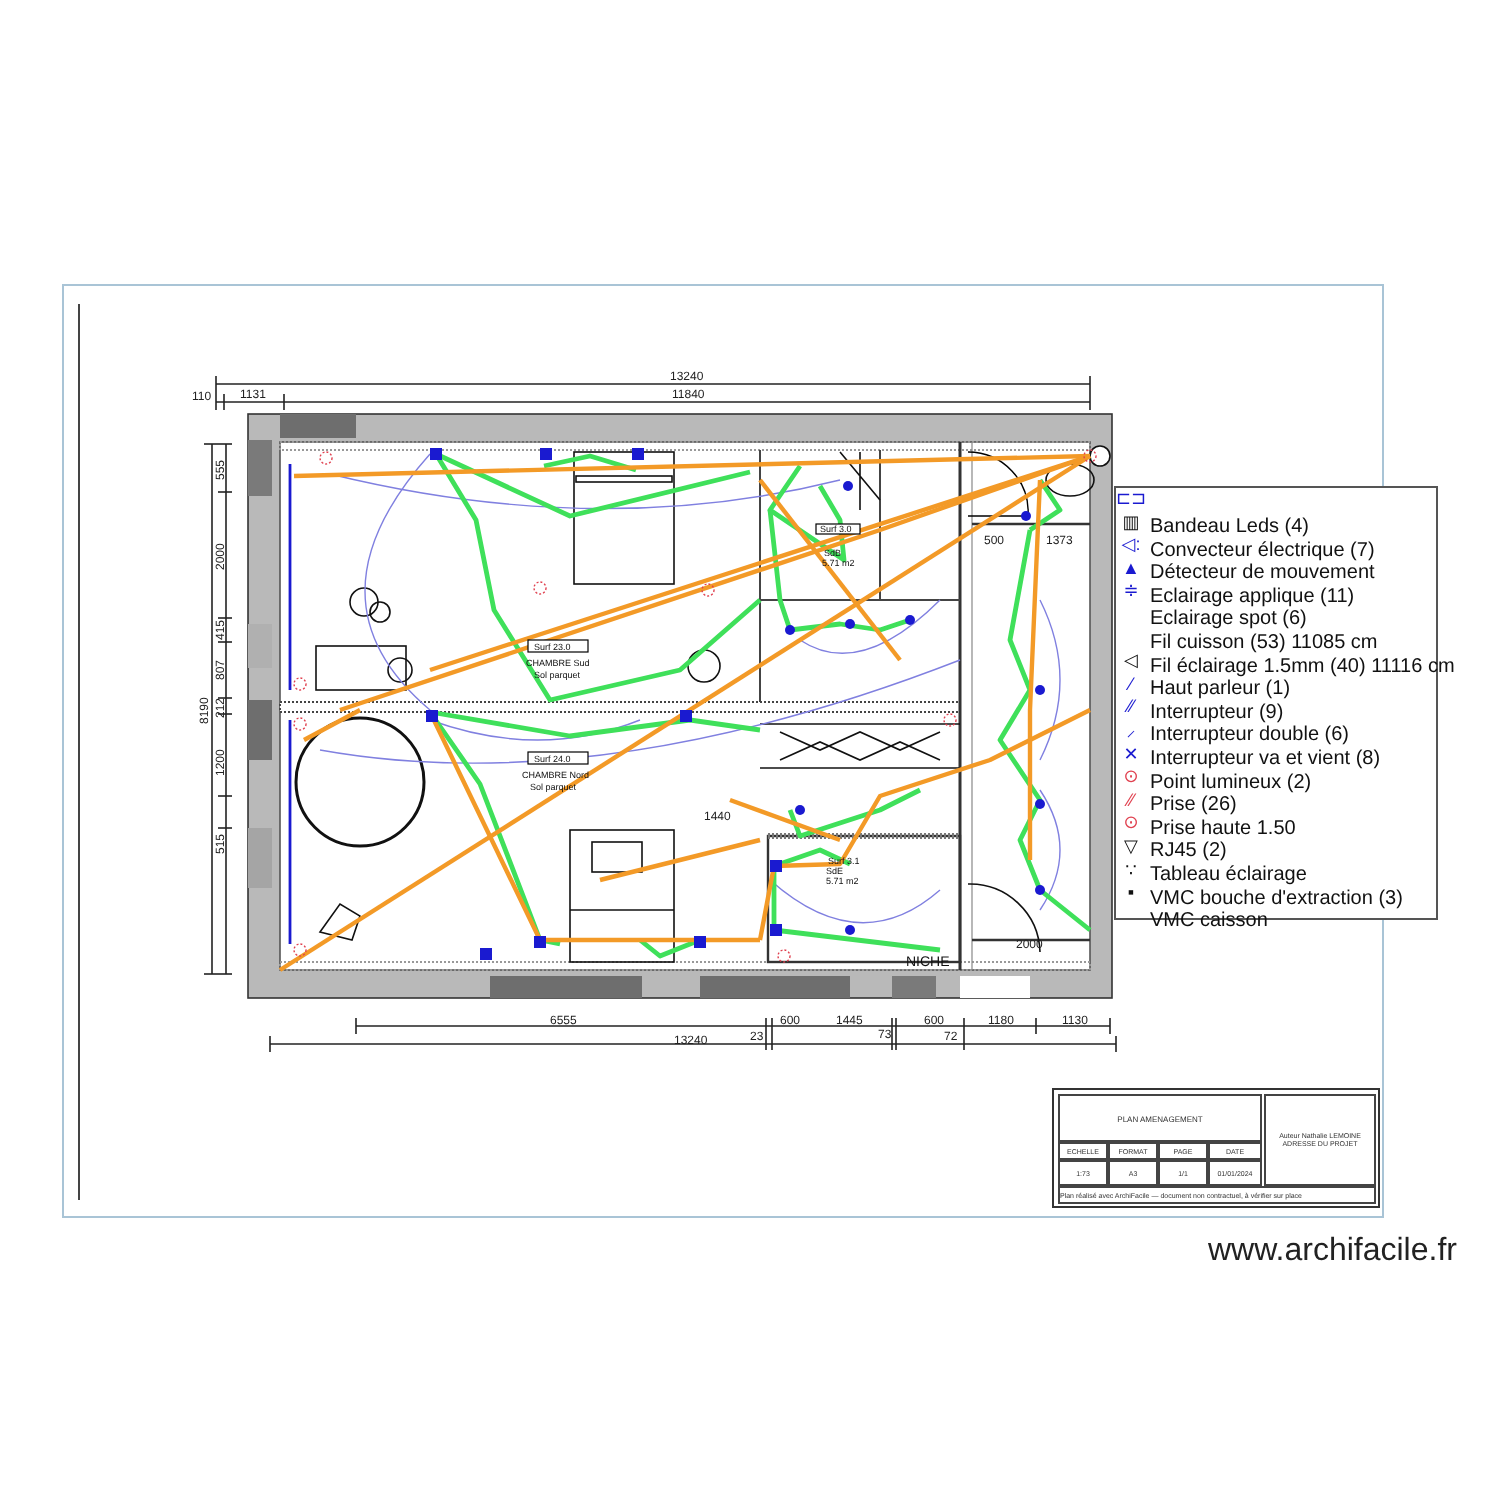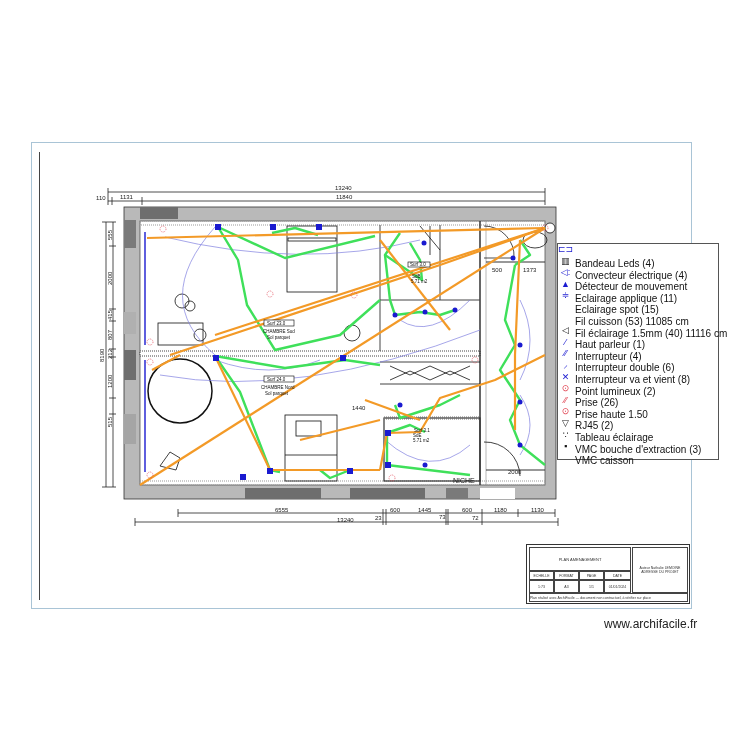--- a/index.html
+++ b/index.html
@@ -4,21 +4,21 @@
 <style>
   html, body { margin:0; padding:0; background:#ffffff; }
   body { width:750px; height:750px; position:relative; overflow:hidden; font-family:"Liberation Sans", sans-serif; }
   .sheet { position:absolute; left:31px; top:142px; width:659px; height:465px; border:1px solid #a9c4d6; background:#fff; }
   .sheet-inner-line { position:absolute; left:39px; top:152px; width:1px; height:448px; background:#444; }
   svg.plan { position:absolute; left:0; top:0; }
   .legend { position:absolute; left:557px; top:243px; width:160px; height:215px; background:#fff; border:1px solid #555; font-size:10px; color:#111; }
   .legend-row { display:flex; align-items:center; height:11.6px; line-height:11.6px; white-space:nowrap; padding-left:2px; }
   .legend-icon { width:11px; height:10px; margin-right:4px; display:inline-flex; align-items:center; justify-content:center; font-size:9px; flex:0 0 11px; }
   .legend-label { font-size:10px;margin-top:28px; }
-  .watermark { position:absolute; left:604px; top:617px; font-size:12px; color:#222; }
+  .watermark { position:absolute; left:604px; top:617px; font-size:16px; color:#222; }
   .titleblock { position:absolute; left:526px; top:544px; width:162px; height:58px; border:1px solid #333; background:#fff; font-size:3.5px; color:#333; }
   .tb-cell { position:absolute; border:1px solid #444; display:flex; align-items:center; justify-content:center; text-align:center; overflow:hidden; }
   .dim { font-size:6px; fill:#222; font-family:"Liberation Sans", sans-serif; }
   .label-small { font-size:4.5px; fill:#111; font-family:"Liberation Sans", sans-serif; }
 </style>
 </head>
 <body>
 
 <div class="sheet"></div>
 <div class="sheet-inner-line"></div>
@@ -252,49 +252,49 @@
   <text class="dim" x="337" y="522">13240</text>
 </svg>
 
 <div class="legend" id="legend">
     <div class="legend-row">
       <span class="legend-icon" style="color: rgb(26, 26, 208);">⊏⊐</span>
       <span class="legend-label">Bandeau Leds (4)</span>
     </div>
     <div class="legend-row">
       <span class="legend-icon" style="color: rgb(17, 17, 17);">▥</span>
-      <span class="legend-label">Convecteur électrique (4)</span>
+      <span class="legend-label">Convecteur électrique (7)</span>
     </div>
     <div class="legend-row">
       <span class="legend-icon" style="color: rgb(26, 26, 208);">◁:</span>
       <span class="legend-label">Détecteur de mouvement</span>
     </div>
     <div class="legend-row">
       <span class="legend-icon" style="color: rgb(26, 26, 208);">▲</span>
       <span class="legend-label">Eclairage applique (11)</span>
     </div>
     <div class="legend-row">
       <span class="legend-icon" style="color: rgb(26, 26, 208);">≑</span>
-      <span class="legend-label">Eclairage spot (15)</span>
+      <span class="legend-label">Eclairage spot (6)</span>
     </div>
     <div class="legend-row">
       <span class="legend-icon" style="color: rgb(17, 17, 17);"></span>
       <span class="legend-label">Fil cuisson (53) 11085 cm</span>
     </div>
     <div class="legend-row">
       <span class="legend-icon" style="color: rgb(17, 17, 17);"></span>
       <span class="legend-label">Fil éclairage 1.5mm (40) 11116 cm</span>
     </div>
     <div class="legend-row">
       <span class="legend-icon" style="color: rgb(17, 17, 17);">◁</span>
       <span class="legend-label">Haut parleur (1)</span>
     </div>
     <div class="legend-row">
       <span class="legend-icon" style="color: rgb(26, 26, 208);">⁄</span>
-      <span class="legend-label">Interrupteur (4)</span>
+      <span class="legend-label">Interrupteur (9)</span>
     </div>
     <div class="legend-row">
       <span class="legend-icon" style="color: rgb(26, 26, 208);">⁄⁄</span>
       <span class="legend-label">Interrupteur double (6)</span>
     </div>
     <div class="legend-row">
       <span class="legend-icon" style="color: rgb(26, 26, 208);">⸝</span>
       <span class="legend-label">Interrupteur va et vient (8)</span>
     </div>
     <div class="legend-row">

